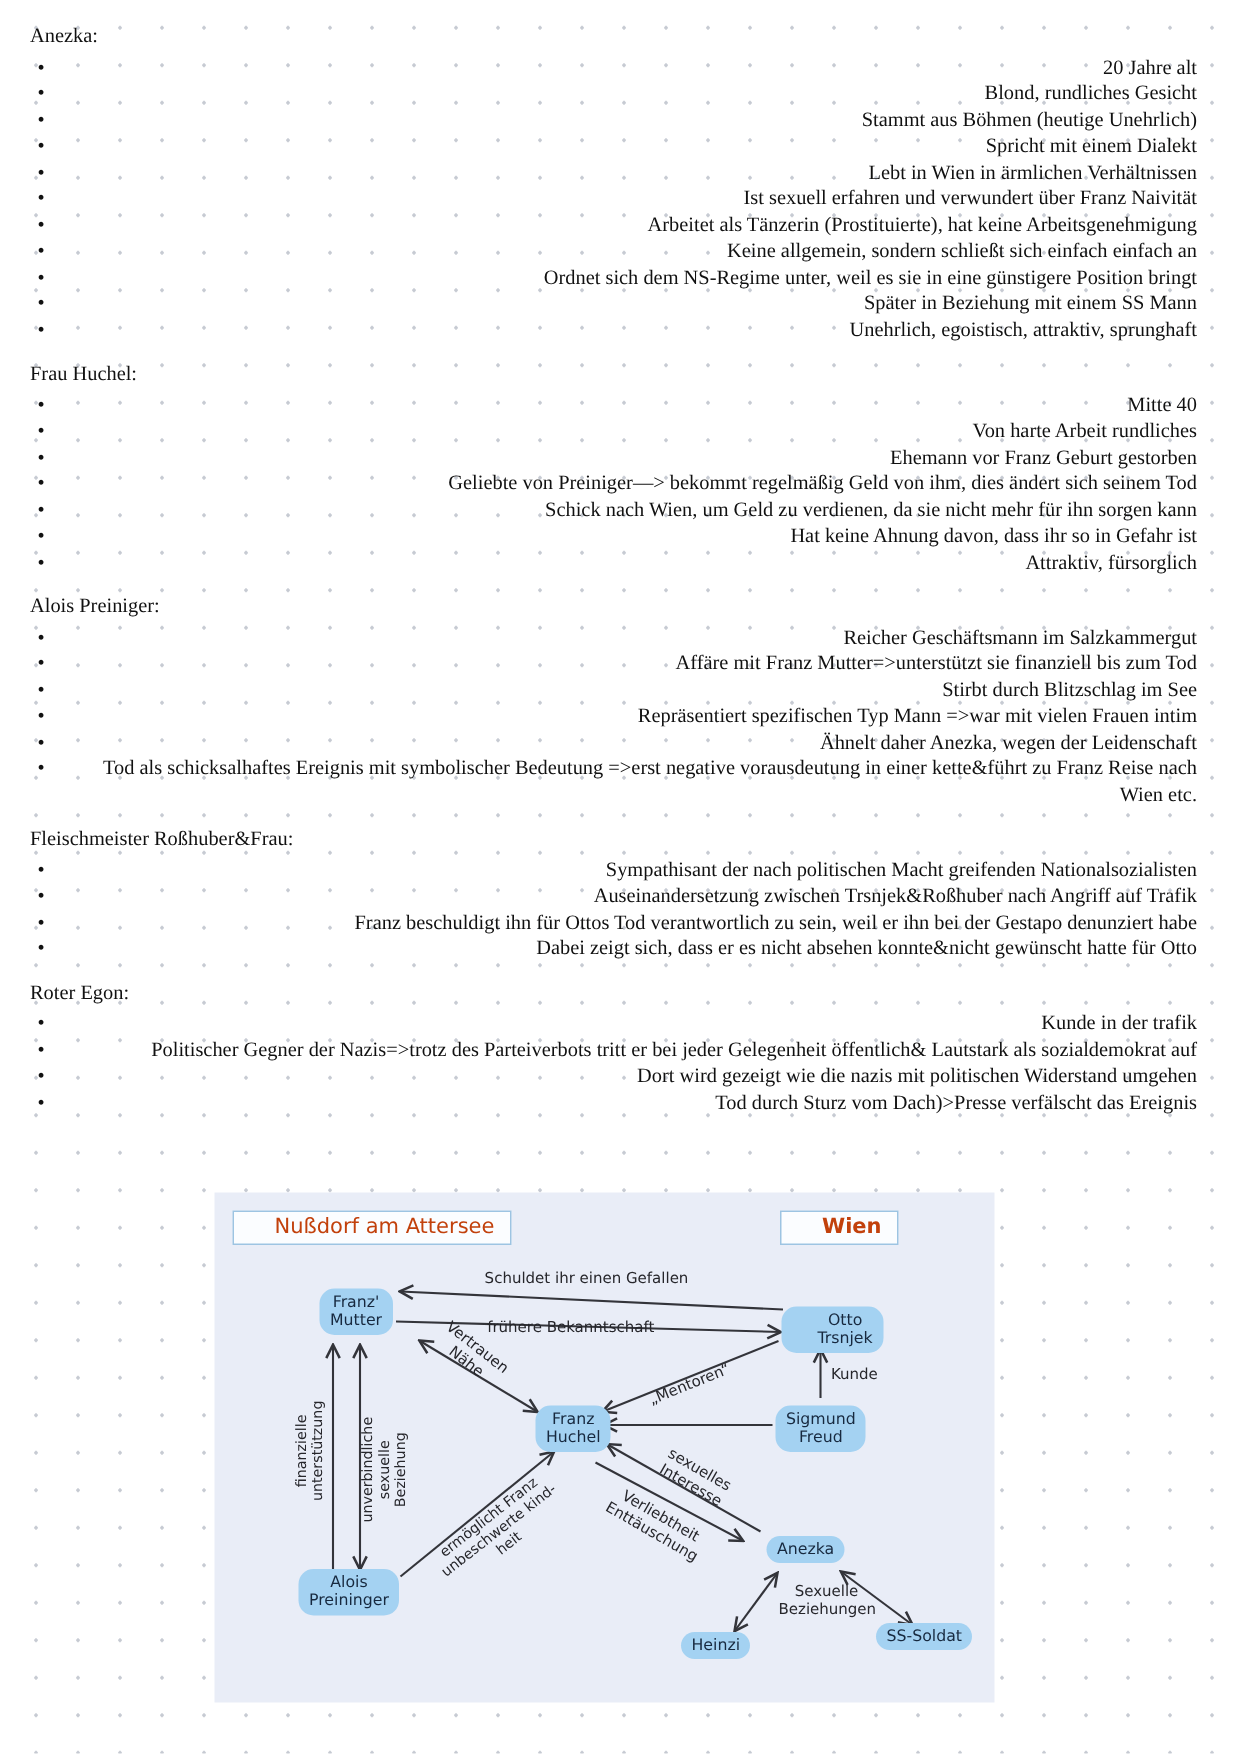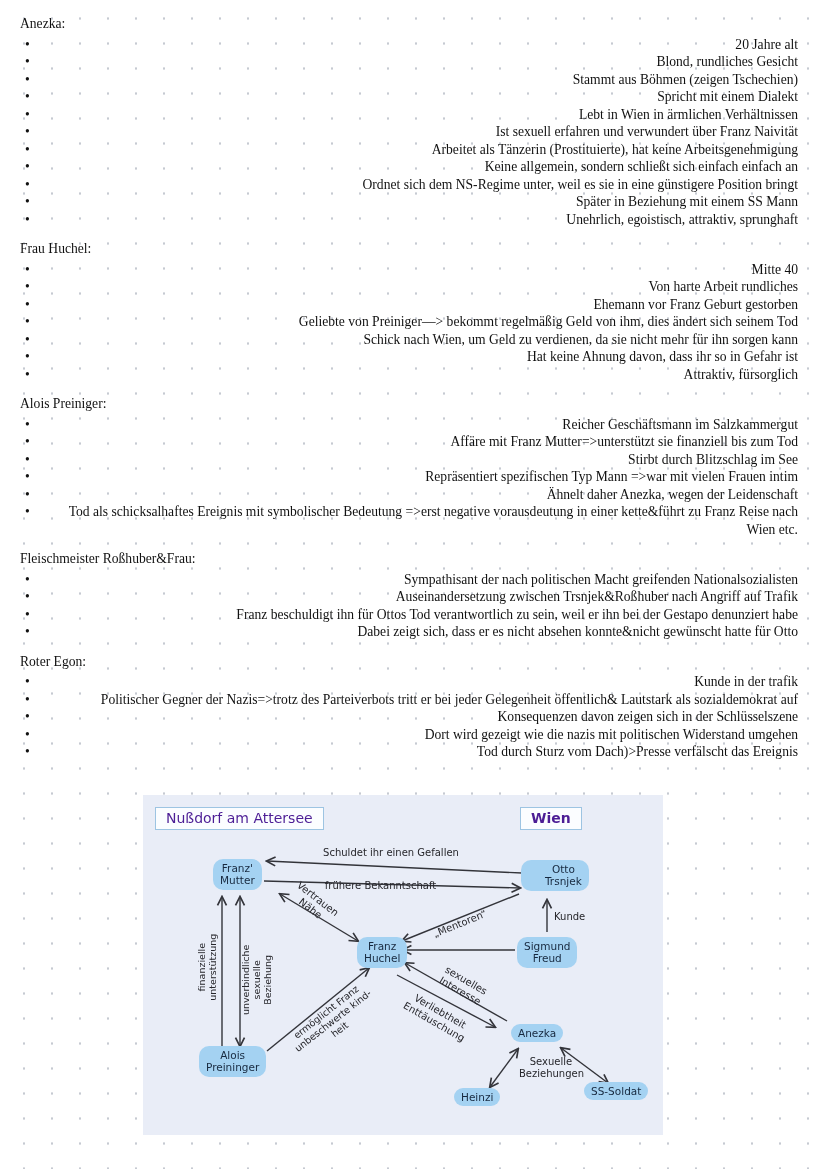--- a/index.html
+++ b/index.html
@@ -21,22 +21,22 @@
   }
   .notes li::before{content:"\2022";position:absolute;left:5px;top:0;}
   
   .panel{
     position:absolute;left:143px;top:795px;width:520px;height:340px;
     background:#e9edf7;
   }
   .panel svg{position:absolute;left:0;top:0;width:520px;height:340px;}
   .region{
     position:absolute;border:1.5px solid #9dc4e2;background:#fbfdff;
-    padding:2px 10px 3px 10px;font-family:"DejaVu Sans",sans-serif;
-    font-size:14px;color:#4c1d95;white-space:nowrap;
+    padding:2px 10px 3px 27px;font-family:"DejaVu Sans",sans-serif;
+    font-size:14px;color:#c2410c;white-space:nowrap;
   }
   .node{
     position:absolute;background:#a4d2f2;border-radius:10px;
     color:#17293f;font-family:"DejaVu Sans",sans-serif;font-size:10.5px;
     line-height:1.18;text-align:center;white-space:pre-line;padding:3px 7px;
   }
   .elabel{
     position:absolute;font-family:"DejaVu Sans",sans-serif;font-size:10px;
     color:#26262b;white-space:pre-line;text-align:center;line-height:1.18;
   }
@@ -44,21 +44,21 @@
 </style>
 </head>
 <body>
 
 <div class="notes">
   <section>
     <h2>Anezka:</h2>
     <ul>
         <li>20 Jahre alt</li>
         <li>Blond, rundliches Gesicht</li>
-        <li>Stammt aus Böhmen (zeigen Tschechien)</li>
+        <li>Stammt aus Böhmen (heutige Unehrlich)</li>
         <li>Spricht mit einem Dialekt</li>
         <li>Lebt in Wien in ärmlichen Verhältnissen</li>
         <li>Ist sexuell erfahren und verwundert über Franz Naivität</li>
         <li>Arbeitet als Tänzerin (Prostituierte), hat keine Arbeitsgenehmigung</li>
         <li>Keine allgemein, sondern schließt sich einfach einfach an</li>
         <li>Ordnet sich dem NS-Regime unter, weil es sie in eine günstigere Position bringt</li>
         <li>Später in Beziehung mit einem SS Mann</li>
         <li>Unehrlich, egoistisch, attraktiv, sprunghaft</li>
       </ul>
   </section>
@@ -92,21 +92,20 @@
         <li>Auseinandersetzung zwischen Trsnjek&amp;Roßhuber nach Angriff auf Trafik</li>
         <li>Franz beschuldigt ihn für Ottos Tod verantwortlich zu sein, weil er ihn bei der Gestapo denunziert habe</li>
         <li>Dabei zeigt sich, dass er es nicht absehen konnte&amp;nicht gewünscht hatte für Otto</li>
       </ul>
   </section>
   <section>
     <h2>Roter Egon:</h2>
     <ul>
         <li>Kunde in der trafik</li>
         <li>Politischer Gegner der Nazis=&gt;trotz des Parteiverbots tritt er bei jeder Gelegenheit öffentlich&amp; Lautstark als sozialdemokrat auf</li>
-        <li>Konsequenzen davon zeigen sich in der Schlüsselszene</li>
         <li>Dort wird gezeigt wie die nazis mit politischen Widerstand umgehen</li>
         <li>Tod durch Sturz vom Dach)&gt;Presse verfälscht das Ereignis</li>
       </ul>
   </section>
 </div>
 
 <div class="panel">
   <svg viewBox="0 0 520 340" aria-hidden="true">
     <defs>
       <marker id="ah" viewBox="0 0 10 10" refX="8.5" refY="5" markerWidth="8" markerHeight="8" orient="auto-start-reverse">
@@ -128,21 +127,21 @@
       <line x1="375" y1="254" x2="347" y2="292" marker-start="url(#ah)" marker-end="url(#ah)"></line>
       <line x1="418" y1="253" x2="465" y2="288" marker-start="url(#ah)" marker-end="url(#ah)"></line>
     </g>
   </svg>
 
   <div class="region" style="left:12px;top:12px;">Nußdorf am Attersee</div>
   <div class="region" style="left:377px;top:12px;font-weight:bold;">Wien</div>
 
   <div class="node" style="left:70px;top:64px;">Franz'
 Mutter</div>
-  <div class="node" style="left:378px;top:65px;padding-left:24px;">Otto
+  <div class="node" style="left:378px;top:76px;padding-left:24px;">Otto
 Trsnjek</div>
   <div class="node" style="left:214px;top:142px;">Franz
 Huchel</div>
   <div class="node" style="left:374px;top:142px;">Sigmund
 Freud</div>
   <div class="node" style="left:56px;top:251px;">Alois
 Preininger</div>
   <div class="node" style="left:368px;top:229px;">Anezka</div>
   <div class="node" style="left:311px;top:293px;">Heinzi</div>
   <div class="node" style="left:441px;top:287px;">SS-Soldat</div>

